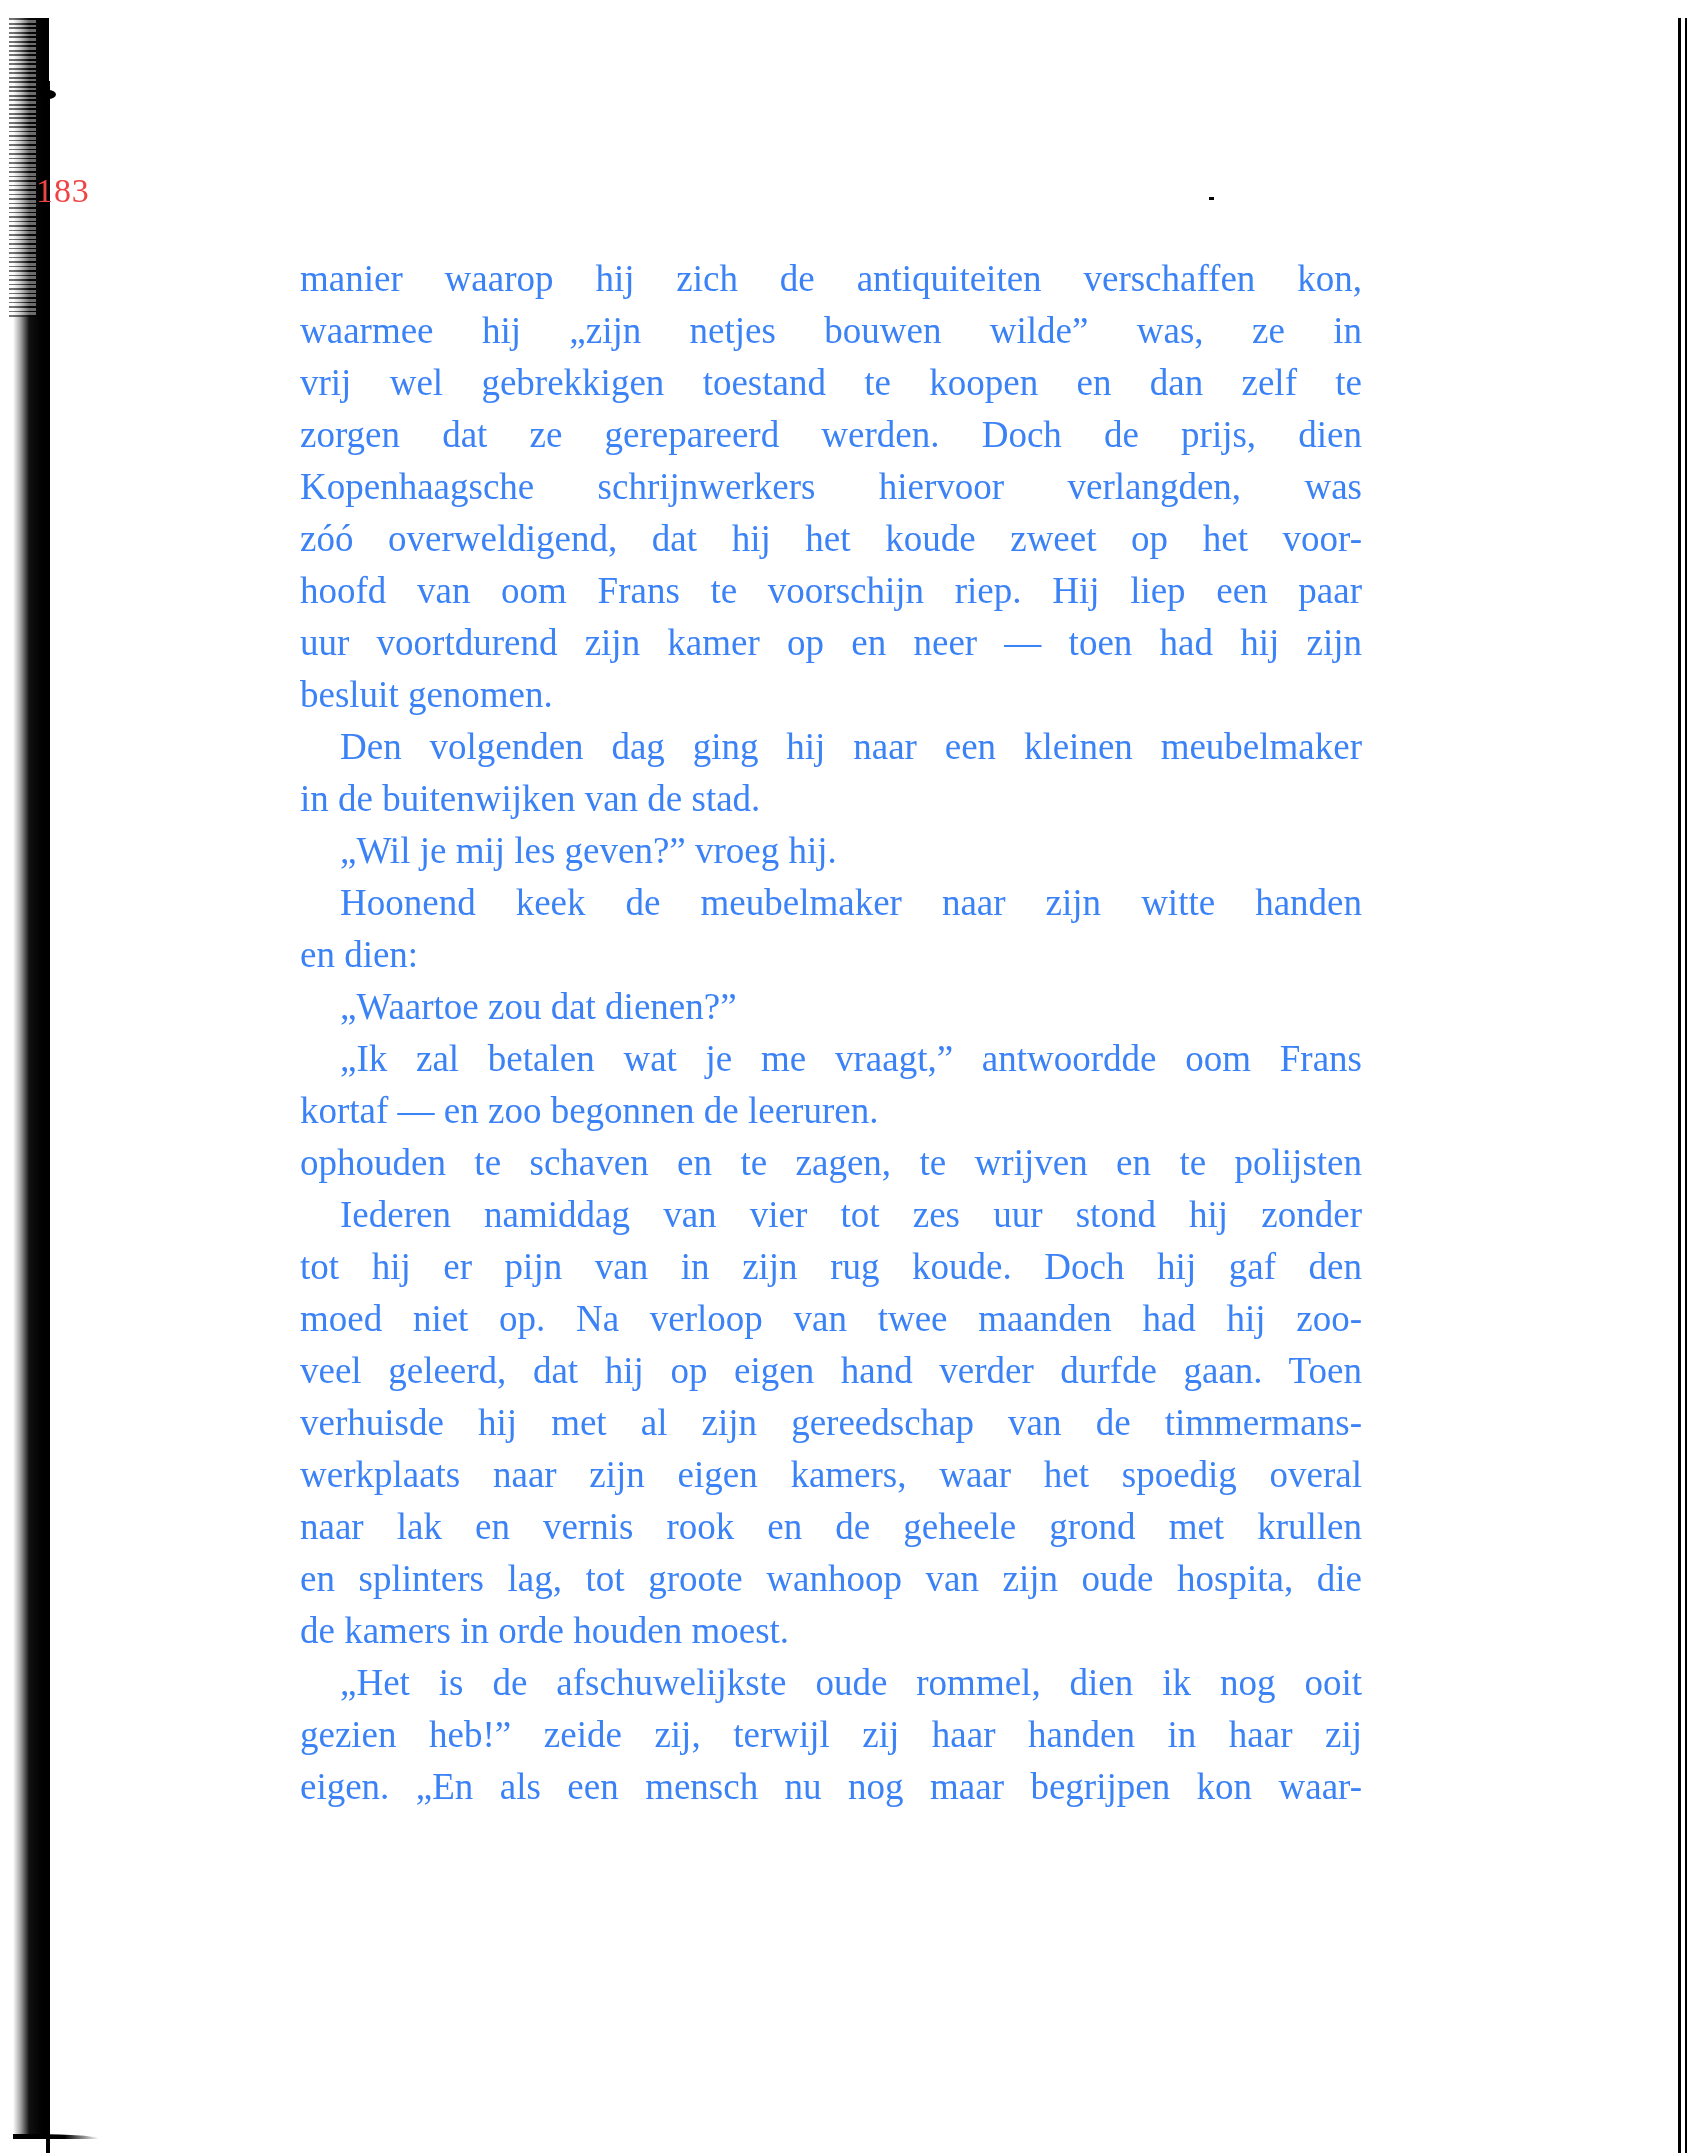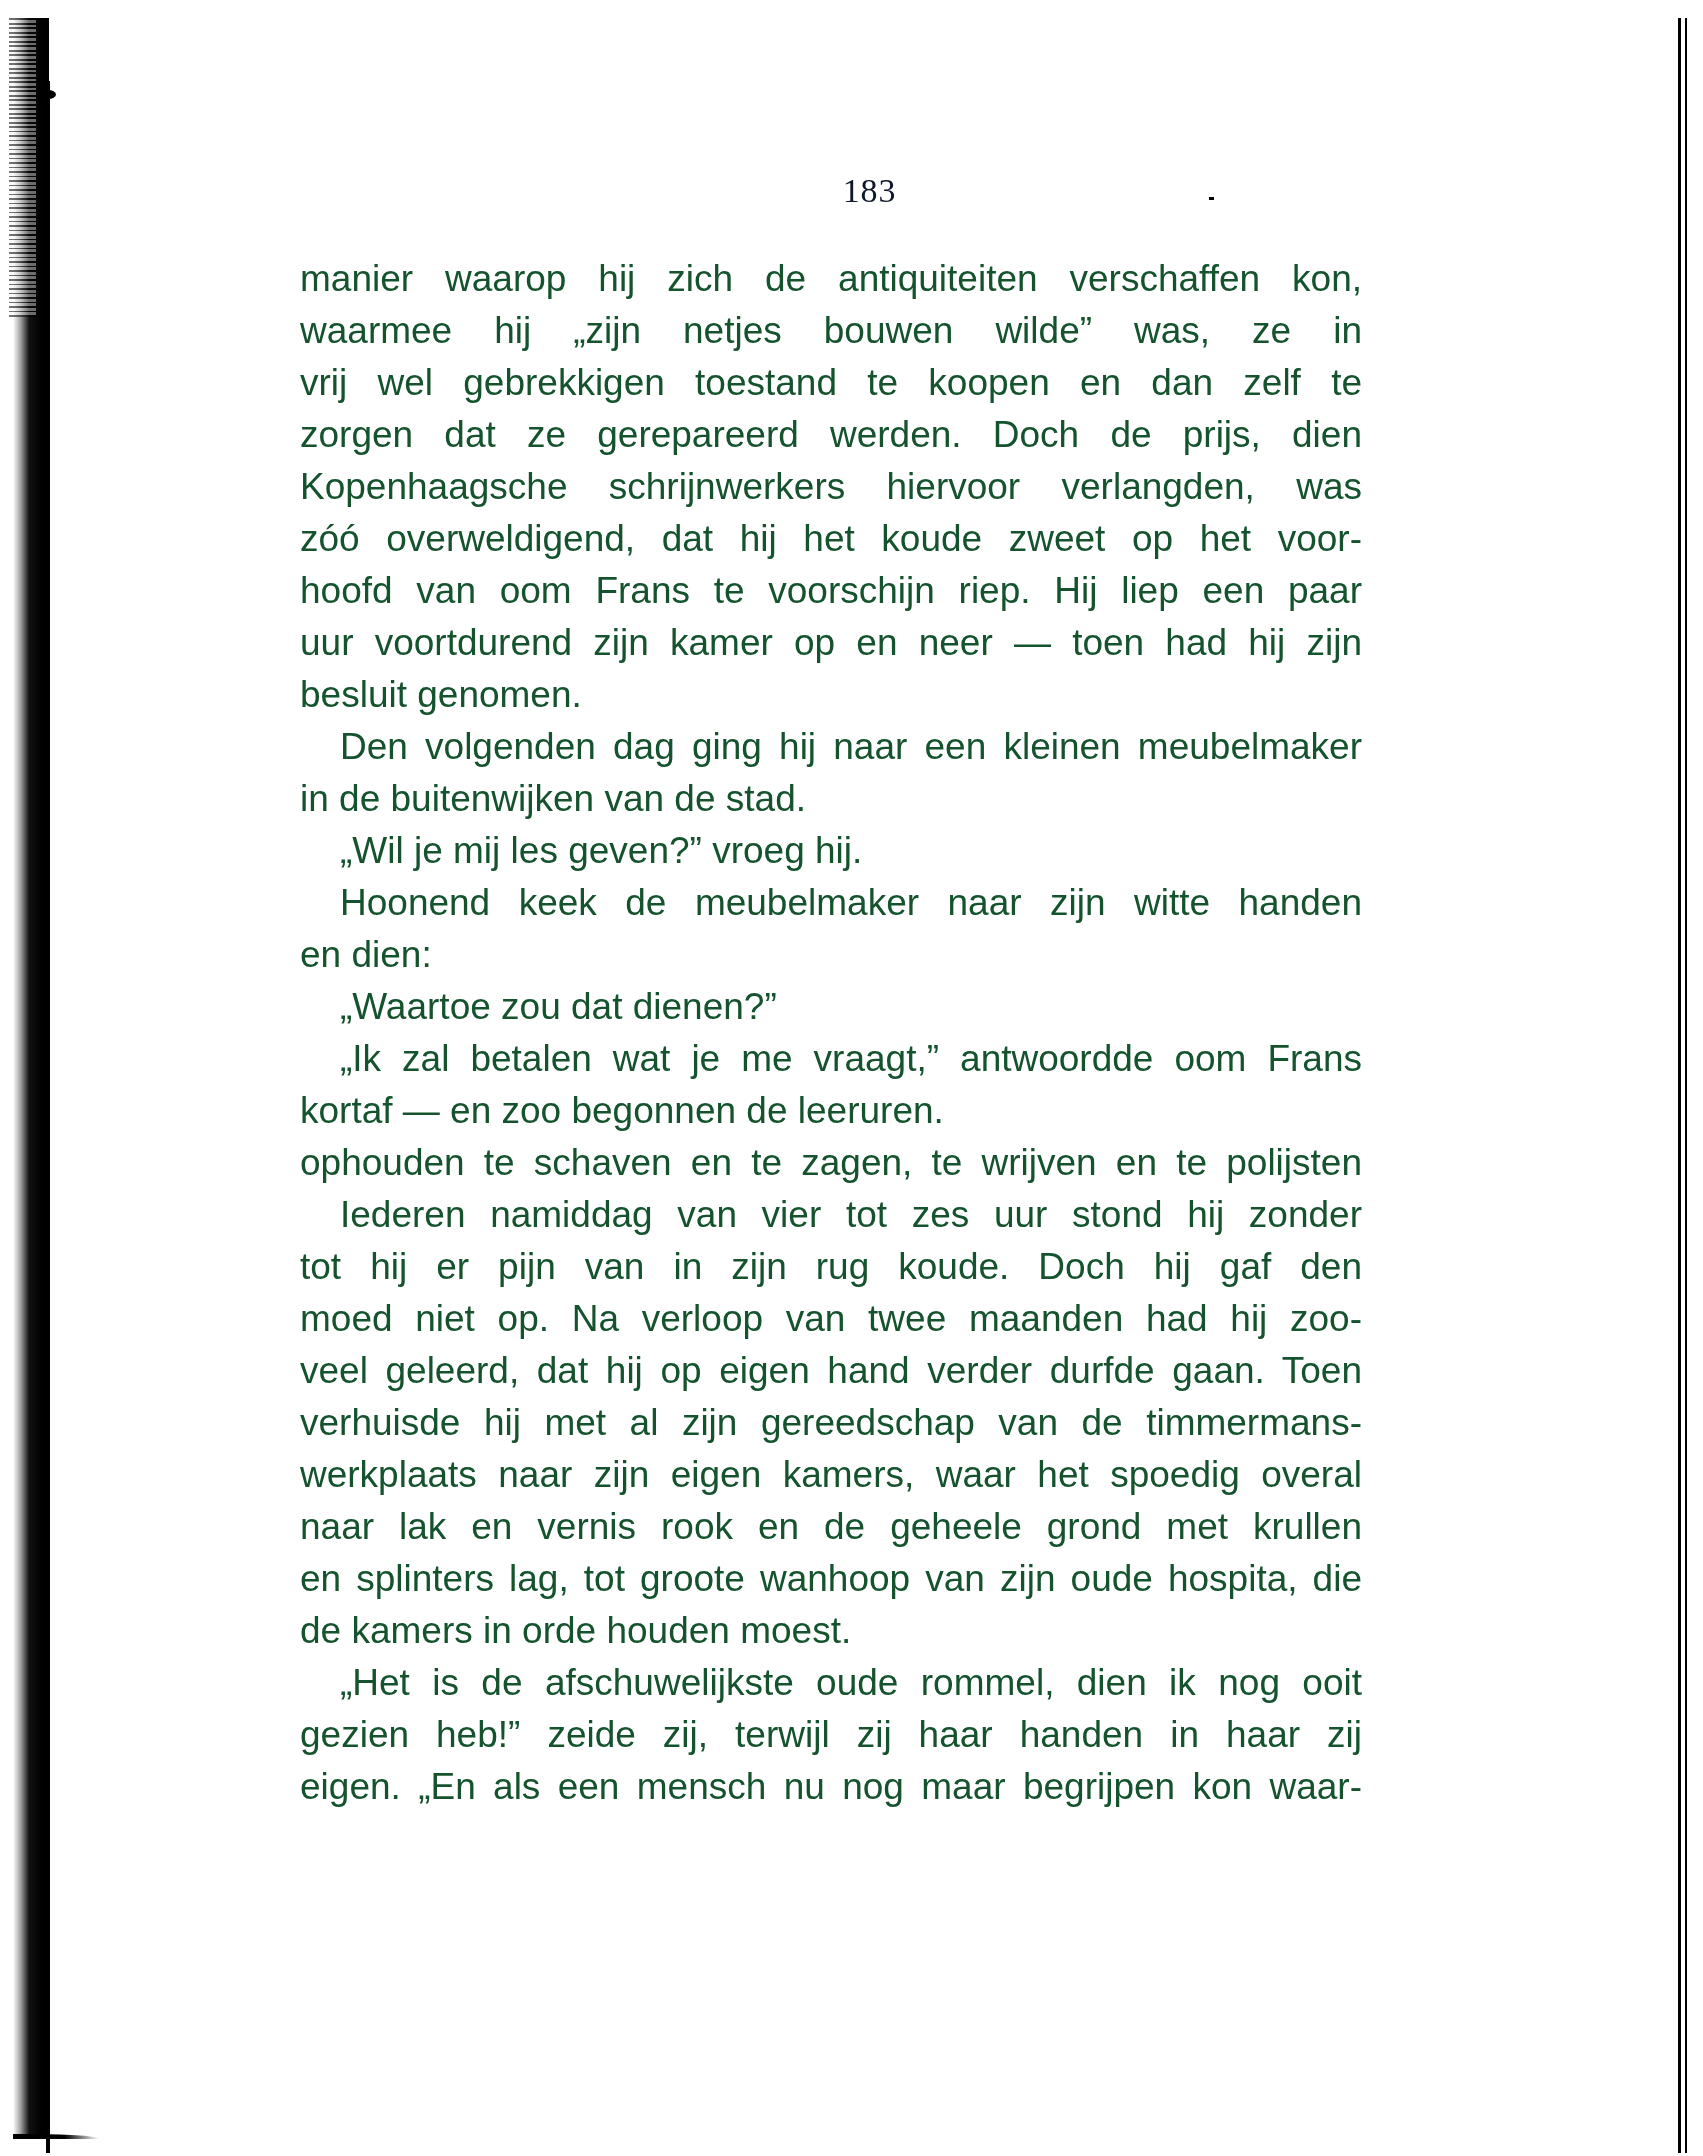--- a/index.html
+++ b/index.html
@@ -64,37 +64,36 @@
     position: absolute;
     left: 1209px; top: 197px;
     width: 5.4px; height: 2.7px;
     background: #000;
   }
 
   .page-number {
     position: absolute;
     left: 0; right: 0;
     top: 172px;
-    text-align: center;
     padding-left: 36px;
     font-family: "Liberation Serif", "DejaVu Serif", serif;
     font-size: 34px;
-    color: #0f172a;
+    color: #ef4444;
     letter-spacing: 0.9px;
   }
 
   .text-block {
     position: absolute;
     left: 300px;
     top: 253px;
     width: 1062px;
-    font-family: Liberation Sans, sans-serif;
+    font-family: Liberation Serif, serif;
     font-size: 37px;
     line-height: 52px;
-    color: #14532d;
+    color: #3b82f6;
   }
   .paragraph { margin: 0; }
   .line {
     display: block;
     white-space: nowrap;
     text-align: justify;
     text-align-last: justify;
     height: 52px;
     overflow: visible;
   }

